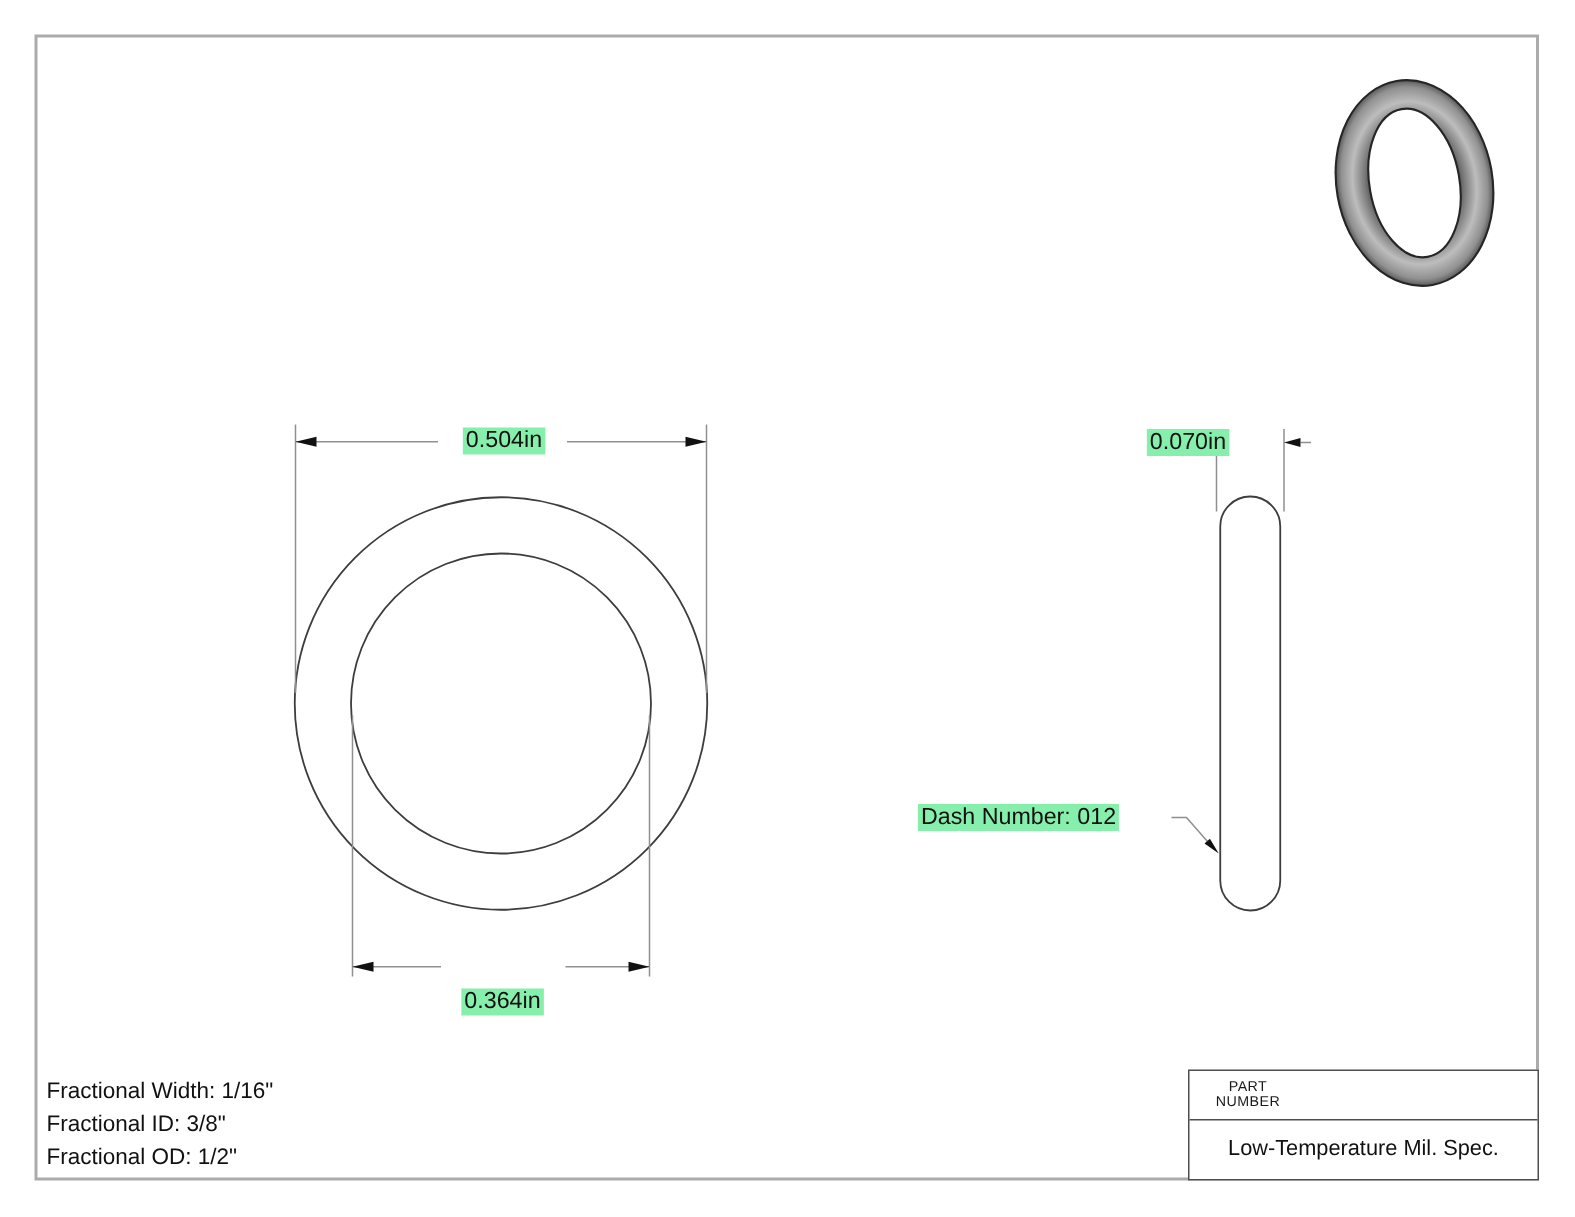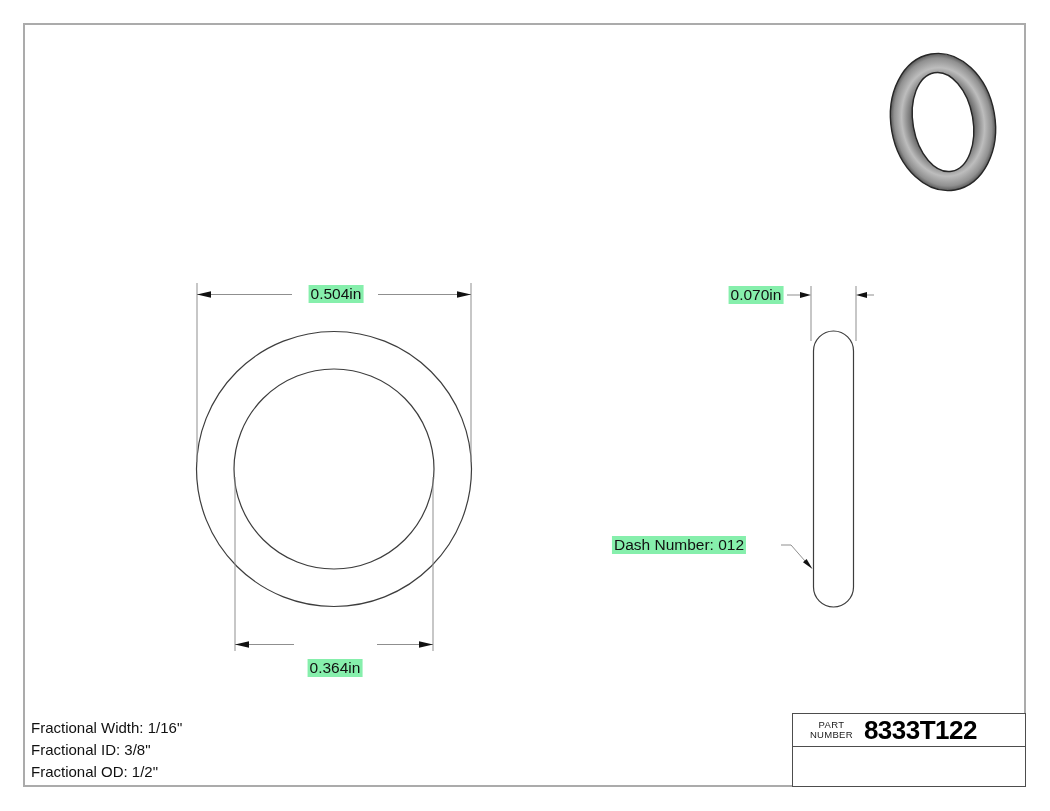--- a/index.html
+++ b/index.html
@@ -151,33 +151,33 @@
   <g>
     <polyline points="781,545 791,545 805,561" fill="none" stroke="#8f8f8f" stroke-width="1"></polyline>
     <polygon points="812.5,569 803,562.3 806.6,559.1" fill="#111" stroke="none"></polygon>
   </g>
 </svg>
 
 <div class="dim-label" style="left:336px; top:294px">0.504in</div>
 
 <div class="dim-label" style="left:335px; top:668px">0.364in</div>
 
-<div class="dim-label" style="left:756px; top:295px">0.070in</div>
+<div class="dim-label" style="left:792px; top:295px">0.070in</div>
 
 <div class="dim-label" style="left:679px; top:545px">Dash Number: 012</div>
 
 <div class="notes">
   <div>Fractional Width: 1/16"</div>
   <div>Fractional ID: 3/8"</div>
   <div>Fractional OD: 1/2"</div>
 </div>
 
 <div class="title-block">
   <div class="tb-row1">
     <div class="tb-part-label">
       <div>PART</div>
       <div>NUMBER</div>
     </div>
-    <div class="tb-part-number">8333T122</div>
   </div>
   <div class="tb-row2">
+    <div>Low-Temperature Mil. Spec.</div>
   </div>
 </div>
 
 </body></html>

